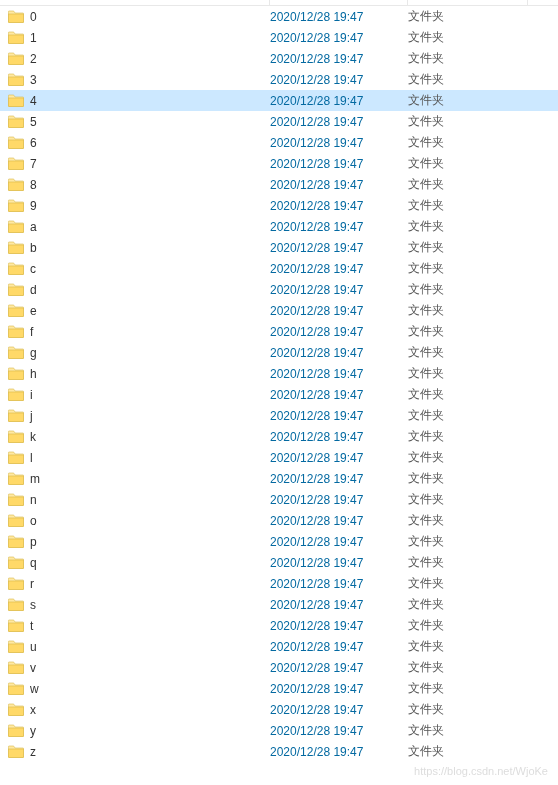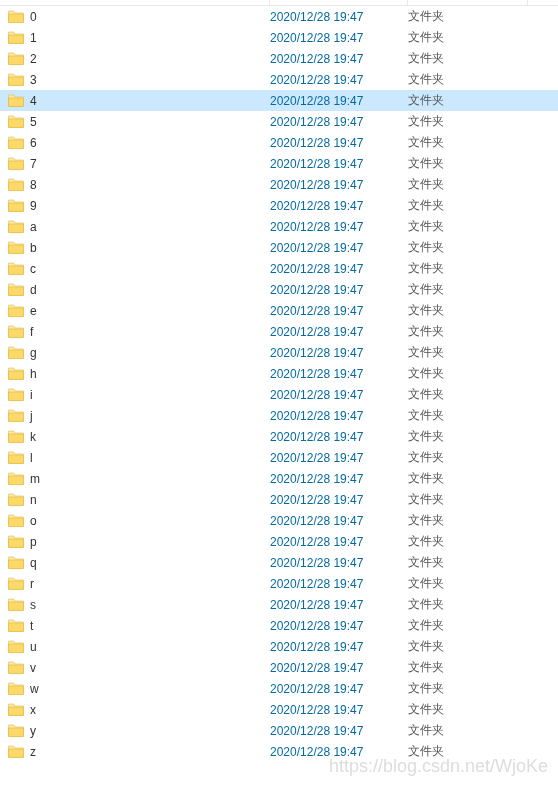--- a/index.html
+++ b/index.html
@@ -66,21 +66,21 @@
       display: block;
     }
     .file-name {
       color: #333333;
     }
     .watermark {
       position: absolute;
       bottom: 8px;
       right: 10px;
       color: #dddddd;
-      font-size: 18px;
+      font-size: 11px;
       font-family: Arial, sans-serif;
       pointer-events: none;
     }
   </style>
 </head>
 <body>
 
 <div class="header-row">
   <div class="col-divider" style="width:270px"></div>
   <div class="col-divider" style="width:138px"></div>

